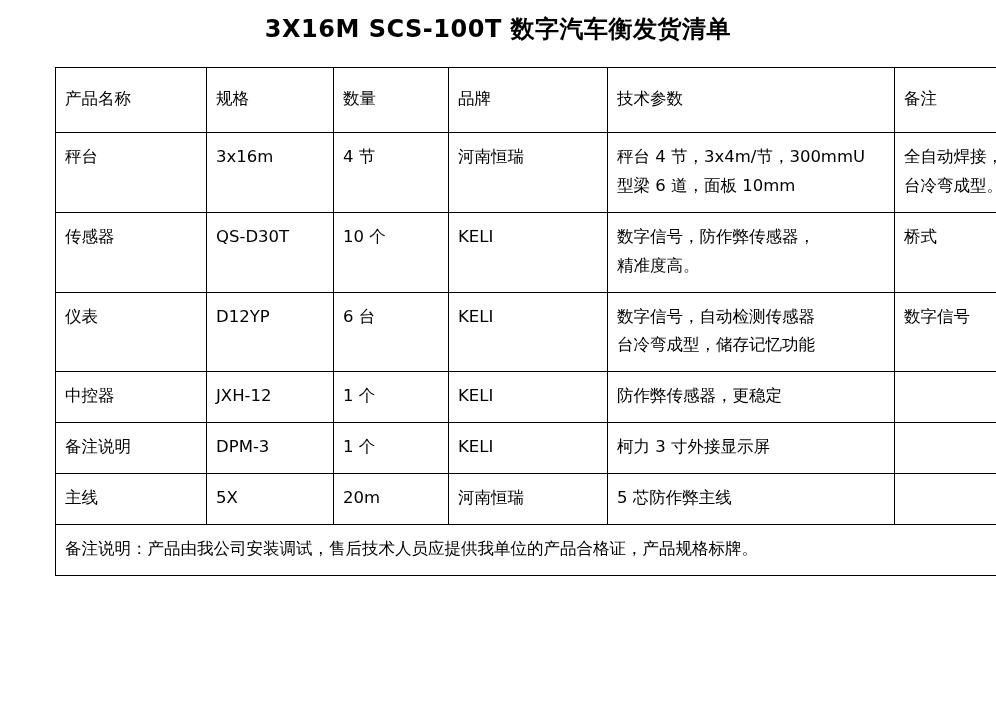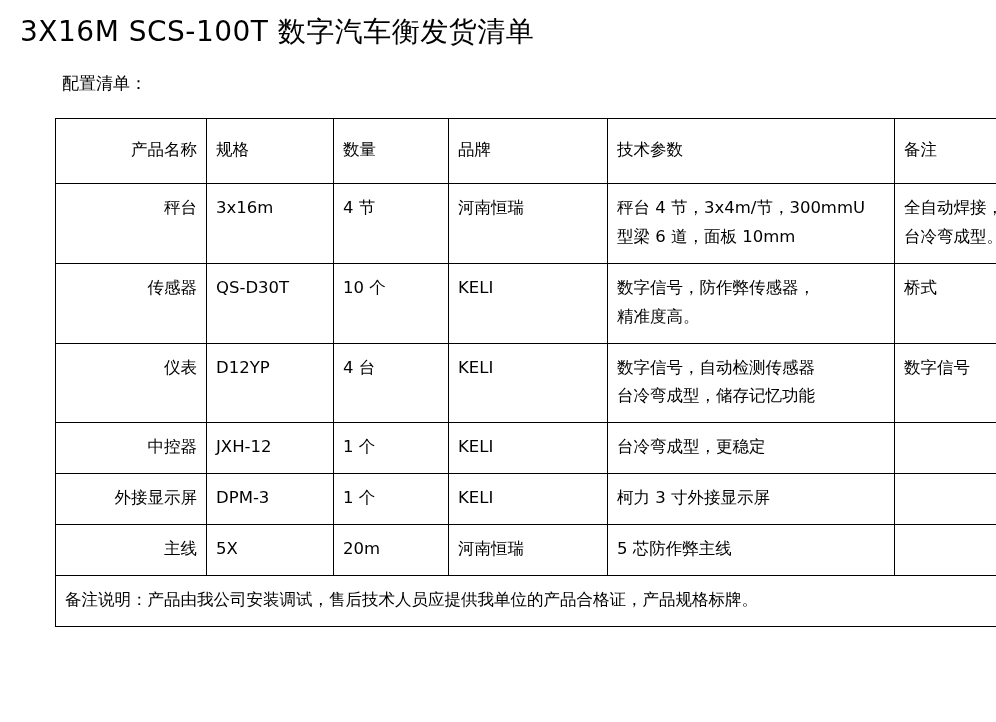--- a/index.html
+++ b/index.html
@@ -14,22 +14,23 @@
     color: #000000;
     overflow: hidden;
   }
   .page {
     position: relative;
     width: 996px;
     height: 722px;
     box-sizing: border-box;
   }
   .doc-title {
-    font-size: 28px;
-    font-weight: normal;
+    text-align: center;
+    font-size: 24px;
+    font-weight: bold;
     letter-spacing: 0.5px;
     margin: 14px 0 0 0;
     padding: 0 20px;
     line-height: 1.3;
   }
   .subtitle {
     font-size: 17px;
     margin: 22px 0 0 62px;
     line-height: 1.4;
   }
@@ -47,42 +48,41 @@
     font-size: 16.5px;
     line-height: 1.75;
     vertical-align: top;
     word-break: break-word;
   }
   table.spec tr.header td {
     font-weight: normal;
     padding-top: 17px;
     padding-bottom: 18px;
   }
-  .col-0 { width: 132px; text-align: right; }
+  .col-0 { width: 132px; }
   .col-1 { width: 108px; }
   .col-2 { width: 96px; }
   .col-3 { width: 140px; }
   .col-4 { width: 268px; }
   .col-5 { width: 142px; }
   .note-cell {
     font-size: 16.5px;
     line-height: 1.7;
     padding-top: 12px;
     padding-bottom: 13px;
   }
   .cell-line { display: block; }
 </style>
 </head>
 <body>
 
 <div class="page">
 
   <div class="doc-title">3X16M SCS-100T 数字汽车衡发货清单</div>
 
-  <div class="subtitle">配置清单：</div>
 
   <div class="table-wrap">
     <table class="spec">
       <tbody>
           <tr class="header">
         <td class="col-0">产品名称</td>
         <td class="col-1">规格</td>
         <td class="col-2">数量</td>
         <td class="col-3">品牌</td>
         <td class="col-4">技术参数</td>
@@ -114,46 +114,46 @@
           <span class="cell-line">精准度高。</span>
         </td>
         <td class="col-5">
           <span class="cell-line">桥式</span>
         </td>
       </tr>
 
       <tr>
         <td class="col-0">仪表</td>
         <td class="col-1">D12YP</td>
-        <td class="col-2">4 台</td>
+        <td class="col-2">6 台</td>
         <td class="col-3">KELI</td>
         <td class="col-4">
           <span class="cell-line">数字信号，自动检测传感器</span>
           <span class="cell-line">台冷弯成型，储存记忆功能</span>
         </td>
         <td class="col-5">
           <span class="cell-line">数字信号</span>
         </td>
       </tr>
 
       <tr>
         <td class="col-0">中控器</td>
         <td class="col-1">JXH-12</td>
         <td class="col-2">1 个</td>
         <td class="col-3">KELI</td>
         <td class="col-4">
-          <span class="cell-line">台冷弯成型，更稳定</span>
+          <span class="cell-line">防作弊传感器，更稳定</span>
         </td>
         <td class="col-5">
           <span class="cell-line"></span>
         </td>
       </tr>
 
       <tr>
-        <td class="col-0">外接显示屏</td>
+        <td class="col-0">备注说明</td>
         <td class="col-1">DPM-3</td>
         <td class="col-2">1 个</td>
         <td class="col-3">KELI</td>
         <td class="col-4">
           <span class="cell-line">柯力 3 寸外接显示屏</span>
         </td>
         <td class="col-5">
           <span class="cell-line"></span>
         </td>
       </tr>

